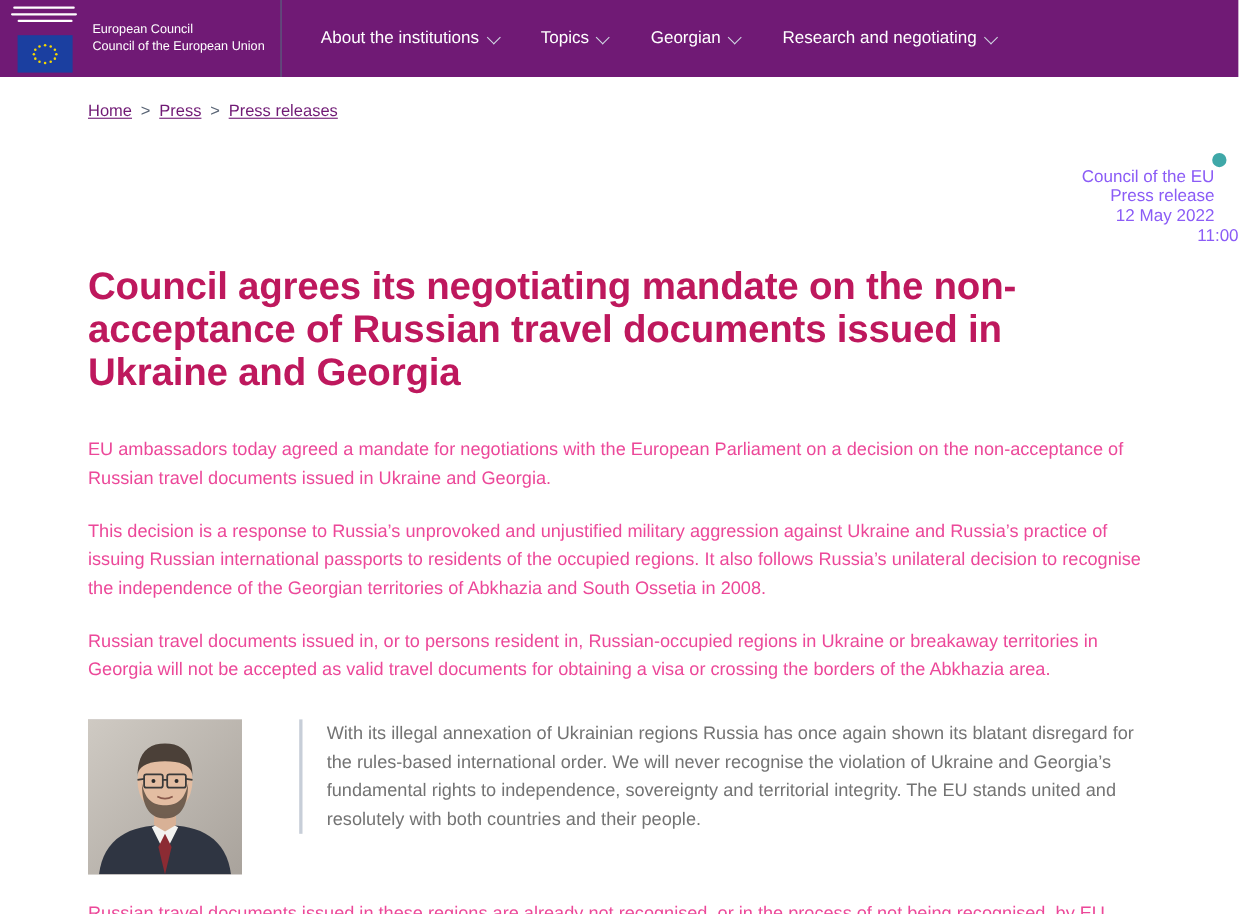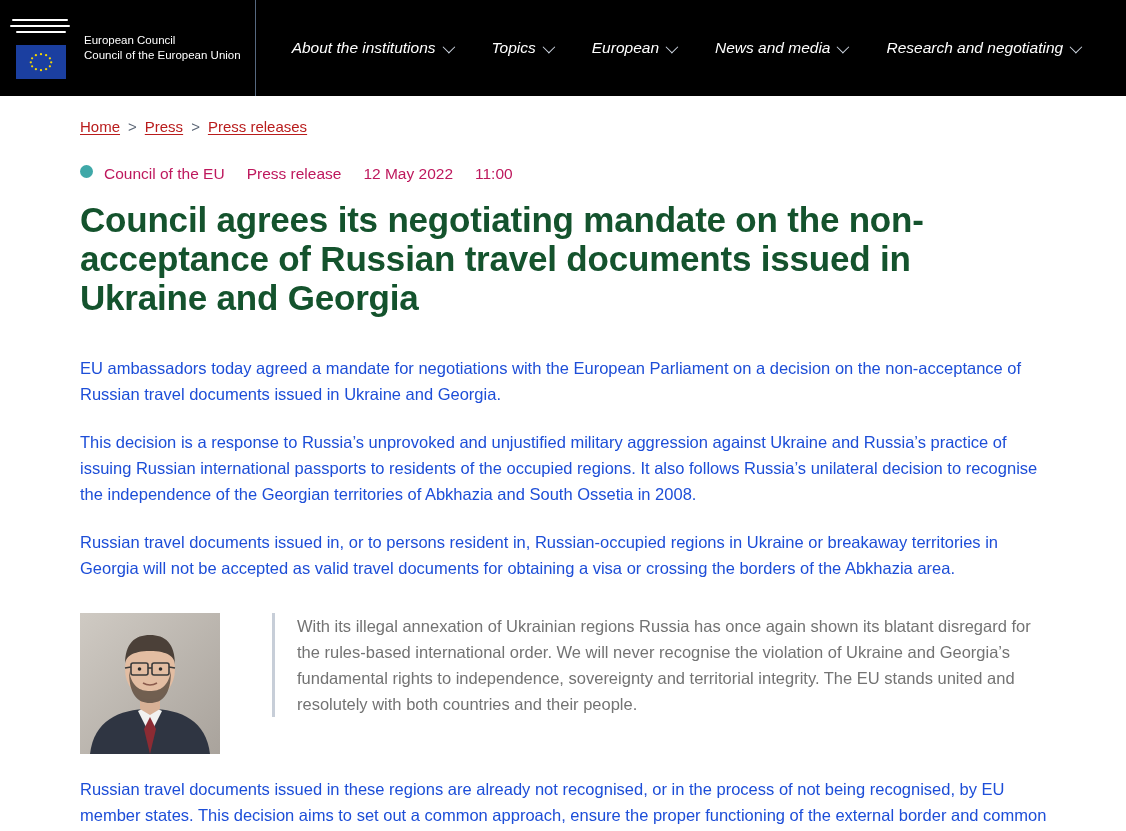--- a/index.html
+++ b/index.html
@@ -8,22 +8,22 @@
     width: 1126px;
     height: 831px;
     background: #ffffff;
     font-family: "Liberation Sans", sans-serif;
     color: #2e3a4a;
     overflow: hidden;
   }
 
   
   .site-header {
-    height: 96px;
-    background: #000000;
+    height: 70px;
+    background: #701a75;
     display: flex;
     align-items: center;
     padding: 0 0 0 10px;
   }
   .brand {
     display: flex;
     align-items: center;
     height: 100%;
     padding-right: 14px;
     border-right: 1px solid #56687f;
@@ -66,21 +66,20 @@
     line-height: 15px;
     color: #ffffff;
     white-space: nowrap;
   }
 
   
   nav.main-nav {
     display: flex;
     align-items: center;
     gap: 0px;
-    font-style: italic;
   }
   .nav-item {
     display: flex;
     align-items: center;
     gap: 7px;
     color: #ffffff;
     font-size: 15.5px;
     padding: 6px 20px 6px 20px;
     cursor: pointer;
     white-space: nowrap;
@@ -103,58 +102,59 @@
   }
 
   .breadcrumb {
     display: flex;
     align-items: center;
     gap: 8px;
     padding-top: 22px;
     font-size: 15px;
   }
   .breadcrumb a {
-    color: #b91c1c;
+    color: #701a75;
     text-decoration: underline;
     text-underline-offset: 2px;
   }
   .breadcrumb .sep { color: #5b6676; }
 
   .meta-row {
     display: flex;
-    align-items: flex-start;
+    align-items: flex-end;
     gap: 0px;
     margin-top: 30px;
     font-size: 15.5px;
-    color: #be185d;
+    color: #8b5cf6;
+    flex-direction: column;
   }
   .dot {
     width: 13px; height: 13px;
     border-radius: 50%;
     background: #3fa8a8;
     margin-right: 11px;
     flex: none;
   }
   .meta-row .m { margin-right: 22px; }
   .meta-row .m:last-child { margin-right: 0; }
 
   h1.headline {
     font-size: 35px;
     line-height: 39px;
     font-weight: bold;
-    color: #14532d;
+    color: #be185d;
     margin: 17px 0 0 0;
     letter-spacing: -0.2px;
     max-width: 940px;
   }
 
   p.body-text {
     font-size: 16.5px;
     line-height: 26px;
-    color: #1d4ed8;
+    color: #ec4899;
     margin: 22px 0 0 0;
     max-width: 975px;
   }
   p.body-text.first { margin-top: 38px; }
 
   
   .quote-wrap {
     display: flex;
     margin-top: 32px;
     align-items: flex-start;
@@ -227,25 +227,21 @@
   <nav class="main-nav">
     <div class="nav-item">
       <span>About the institutions</span>
       <span class="chev"></span>
     </div>
     <div class="nav-item">
       <span>Topics</span>
       <span class="chev"></span>
     </div>
     <div class="nav-item">
-      <span>European</span>
-      <span class="chev"></span>
-    </div>
-    <div class="nav-item">
-      <span>News and media</span>
+      <span>Georgian</span>
       <span class="chev"></span>
     </div>
     <div class="nav-item">
       <span>Research and negotiating</span>
       <span class="chev"></span>
     </div>
   </nav>
 </header>
 
 <div class="page">

